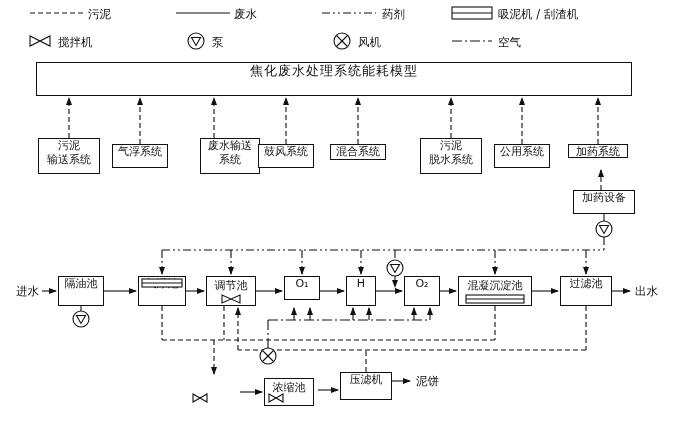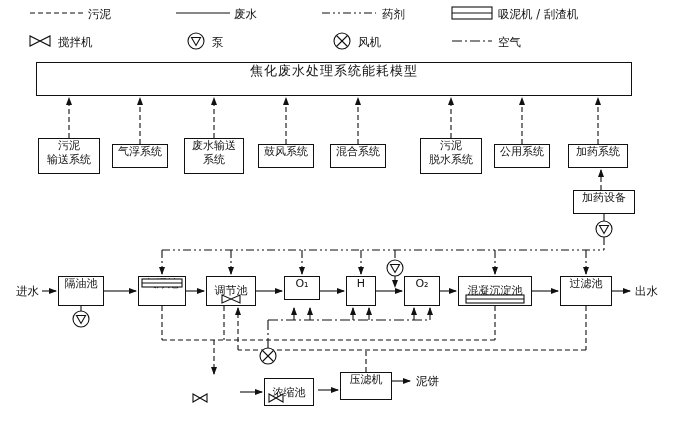--- a/index.html
+++ b/index.html
@@ -8,21 +8,21 @@
     position:relative; width:678px; height:423px; background:#fff;
     font-family:"DejaVu Sans","Liberation Sans",sans-serif; color:#111;
     overflow:hidden;
   }
   svg.layer { position:absolute; left:0; top:0; }
   .box {
     position:absolute; border:1.3px solid #111; background:#fff;
     display:flex; flex-direction:column; align-items:center; justify-content:flex-start;
     text-align:center; font-size:11px; line-height:1.3; z-index:2;
   }
-  .box.top-text { justify-content:flex-start; padding-top:7px; }
+  .box.top-text { justify-content:flex-start; padding-top:1px;font-family:Liberation Serif, serif; }
   .box.bottom-text { justify-content:flex-end; padding-bottom:14px; }
   .model-box { font-size:13px; letter-spacing:1px; }
   .lbl { position:absolute; font-size:11.5px; white-space:nowrap; z-index:4; }
   .conn { z-index:1; }
   .icons { z-index:3; }
 </style>
 </head>
 <body>
 
 <div class="canvas">
@@ -107,38 +107,38 @@
     <div>焦化废水处理系统能耗模型</div>
   </div>
 
   <div class="box" style="left:38px;top:138px;width:62px;height:36px">
     <div>污泥</div>
     <div>输送系统</div>
   </div>
   <div class="box" style="left:112px;top:144px;width:56px;height:24px">
     <div>气浮系统</div>
   </div>
-  <div class="box" style="left:184px;top:138px;width:60px;height:36px">
+  <div class="box" style="left:200px;top:138px;width:60px;height:36px">
     <div>废水输送</div>
     <div>系统</div>
   </div>
   <div class="box" style="left:258px;top:144px;width:56px;height:24px">
     <div>鼓风系统</div>
   </div>
-  <div class="box" style="left:330px;top:144px;width:56px;height:24px">
+  <div class="box" style="left:330px;top:144px;width:56px;height:16px">
     <div>混合系统</div>
   </div>
   <div class="box" style="left:420px;top:138px;width:62px;height:36px">
     <div>污泥</div>
     <div>脱水系统</div>
   </div>
   <div class="box" style="left:494px;top:144px;width:56px;height:24px">
     <div>公用系统</div>
   </div>
-  <div class="box" style="left:568px;top:144px;width:60px;height:24px">
+  <div class="box" style="left:568px;top:144px;width:60px;height:14px">
     <div>加药系统</div>
   </div>
 
   <div class="box" style="left:573px;top:190px;width:62px;height:24px">
     <div>加药设备</div>
   </div>
 
   <div class="box" style="left:58px;top:276px;width:46px;height:30px">
     <div>隔油池</div>
   </div>

